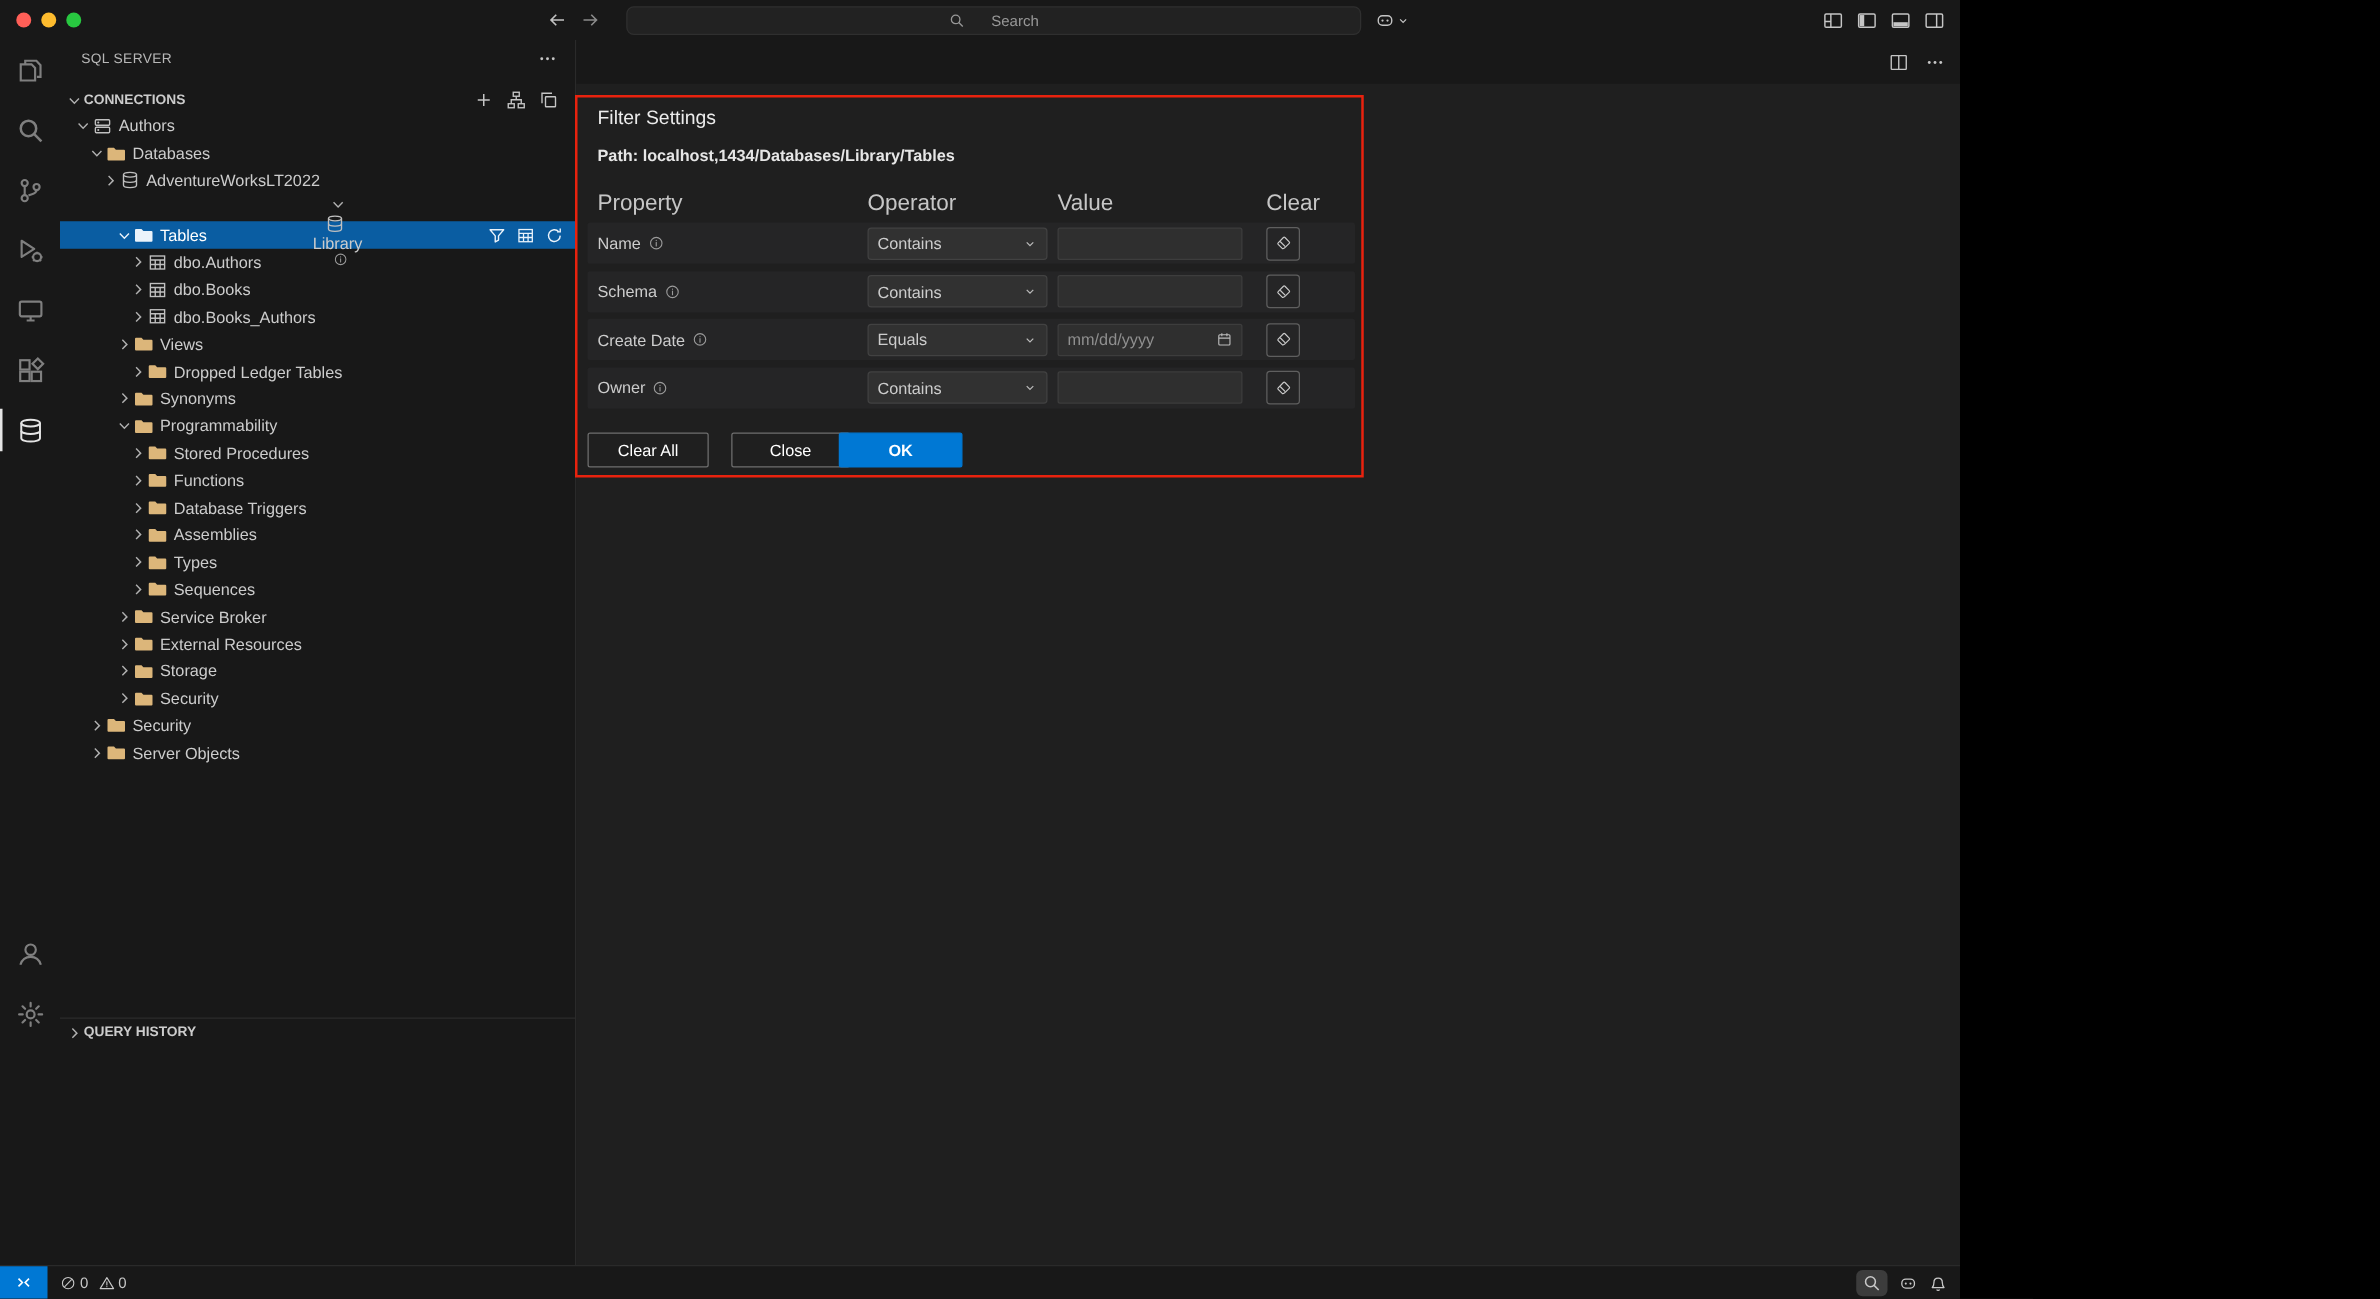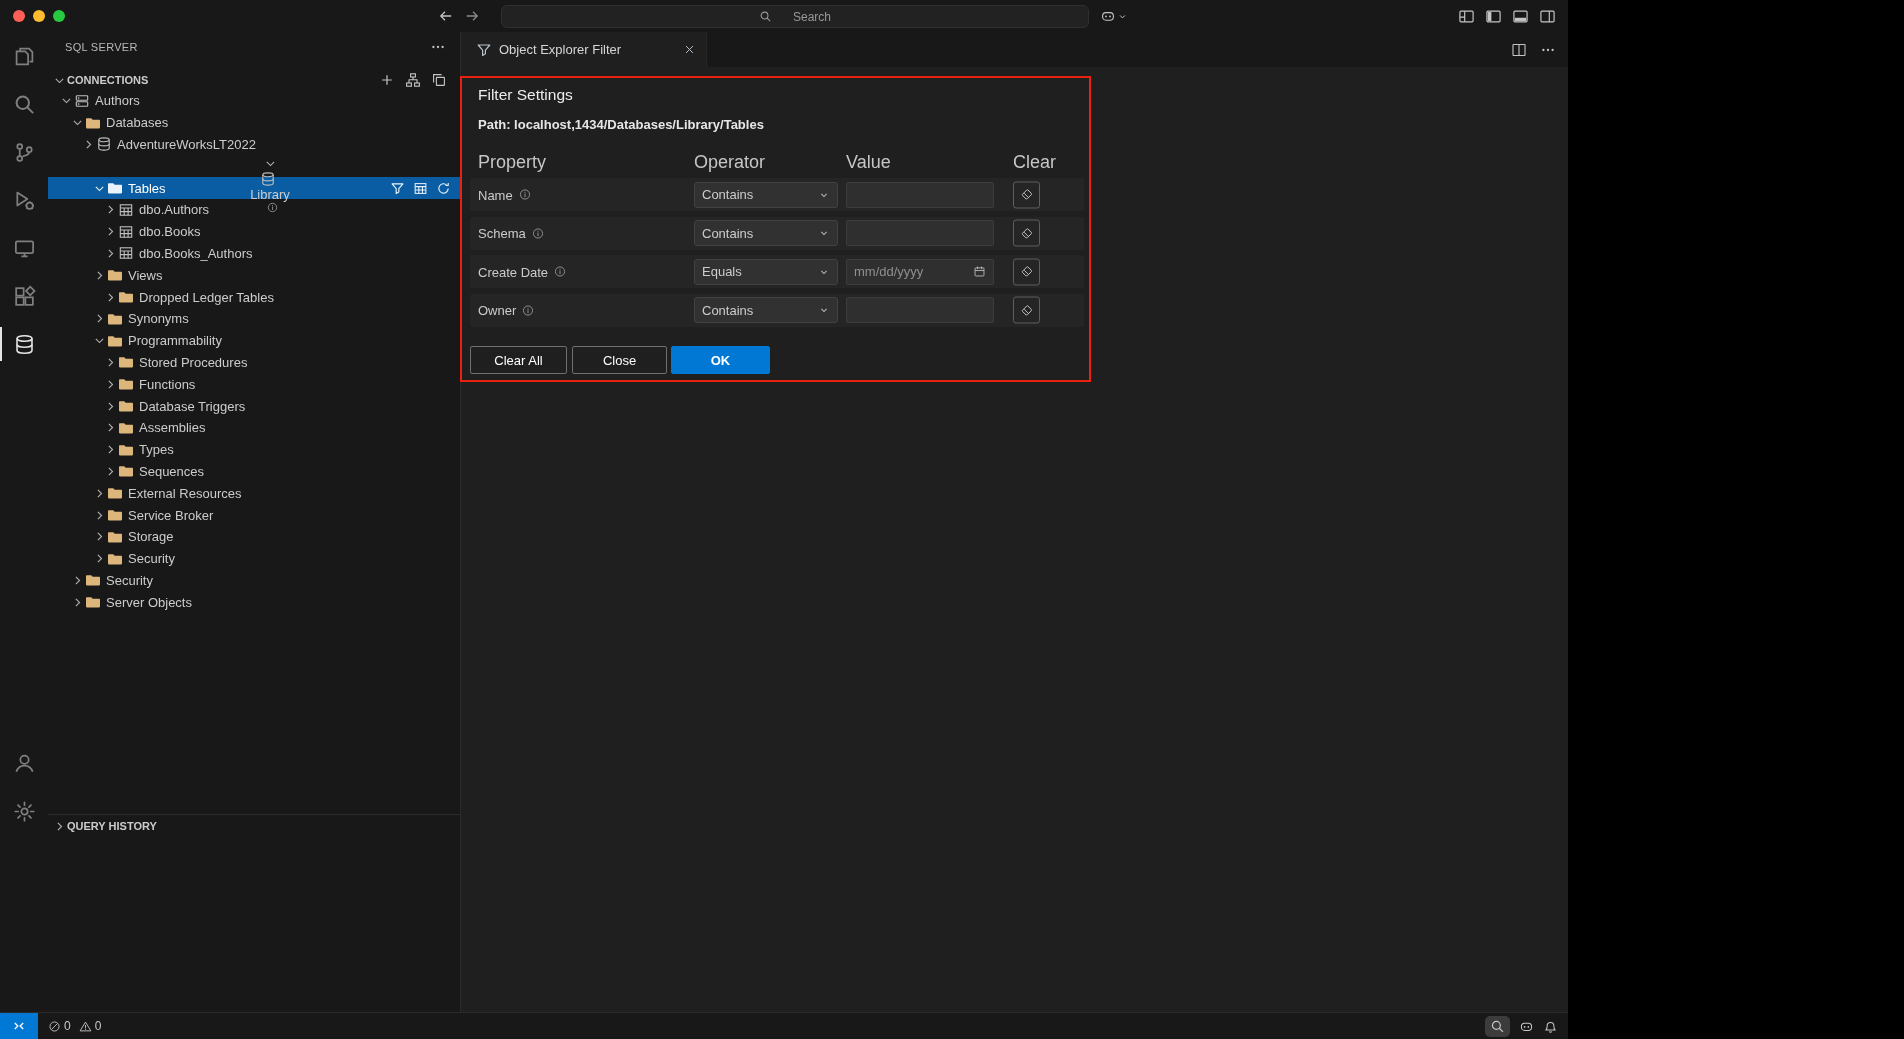--- a/index.html
+++ b/index.html
@@ -79,21 +79,21 @@
   .dropdown .chev svg{width:12px;height:12px}
   .value-input,.value-box{position:absolute;left:376px;top:50%;transform:translateY(-50%);width:148px;height:26px;background:#2f2f2f;border:1px solid #3d3d3d;border-radius:2px;color:#ccc;font-size:13px;padding:0 7px;font-family:inherit;box-sizing:border-box;outline:none}
   .value-box{display:flex;align-items:center}
   .value-box .ph{color:#8f8f8f}
   .value-box .cal{margin-left:auto;color:#bdbdbd}
   .value-box .cal svg{width:13px;height:13px}
   .clear-btn{position:absolute;left:543px;top:50%;transform:translateY(-50%);width:27px;height:27px;background:transparent;border:1px solid #5f5f5f;border-radius:3px;color:#c8c8c8;display:flex;align-items:center;justify-content:center;cursor:pointer;padding:0}
   .clear-btn svg{width:14px;height:14px}
   .btn{position:absolute;top:279px;height:28px;border-radius:2px;font-size:13px;color:#fff;background:#1f1f1f;border:1px solid #6f6f6f;cursor:pointer;font-family:inherit}
   #btn-clear-all{left:9px;width:97px}
-  #btn-close{left:111px;width:95px}
+  #btn-close{left:124px;width:95px}
   #btn-ok{left:210px;width:99px;background:var(--accent,#0078d4);border-color:var(--accent,#0078d4);font-weight:700}
 
   .annotation{position:absolute;left:460px;top:76px;width:631px;height:306px;border:2px solid var(--annotation,#e8220e);z-index:40;pointer-events:none;box-sizing:border-box}
 
   
   .statusbar{position:absolute;left:0;bottom:0;width:1568px;height:26px;background:#181818;border-top:1px solid #2a2a2a;display:flex;align-items:center;font-size:12px;color:#c8c8c8}
   .remote{width:38px;height:26px;background:var(--accent,#0078d4);color:#fff;display:flex;align-items:center;justify-content:center;cursor:pointer}
   .remote svg{width:14px;height:14px}
   .diag{display:flex;align-items:center;margin-left:10px;cursor:pointer}
   .diag .ic svg{width:13px;height:13px}
@@ -575,34 +575,34 @@
           <span class="ic twistie">
             <svg viewBox="0 0 16 16">
               <path d="M6 3.5 10.5 8 6 12.5" fill="none" stroke="currentColor" stroke-width="1.4"></path>
             </svg>
           </span>
           <span class="ic tree-ic icon-folder">
             <svg viewBox="0 0 16 16">
               <path d="M1.8 3.2h4.4l1.5 1.6h6.5c.5 0 .8.3.8.8v7c0 .5-.3.8-.8.8H1.8c-.5 0-.8-.3-.8-.8V4c0-.5.3-.8.8-.8z" fill="currentColor"></path>
             </svg>
           </span>
+          <span class="tree-label">Service Broker</span>
+        </div>
+        <div class="tree-row" style="padding-left: 43px;">
+          <span class="ic twistie">
+            <svg viewBox="0 0 16 16">
+              <path d="M6 3.5 10.5 8 6 12.5" fill="none" stroke="currentColor" stroke-width="1.4"></path>
+            </svg>
+          </span>
+          <span class="ic tree-ic icon-folder">
+            <svg viewBox="0 0 16 16">
+              <path d="M1.8 3.2h4.4l1.5 1.6h6.5c.5 0 .8.3.8.8v7c0 .5-.3.8-.8.8H1.8c-.5 0-.8-.3-.8-.8V4c0-.5.3-.8.8-.8z" fill="currentColor"></path>
+            </svg>
+          </span>
           <span class="tree-label">External Resources</span>
-        </div>
-        <div class="tree-row" style="padding-left: 43px;">
-          <span class="ic twistie">
-            <svg viewBox="0 0 16 16">
-              <path d="M6 3.5 10.5 8 6 12.5" fill="none" stroke="currentColor" stroke-width="1.4"></path>
-            </svg>
-          </span>
-          <span class="ic tree-ic icon-folder">
-            <svg viewBox="0 0 16 16">
-              <path d="M1.8 3.2h4.4l1.5 1.6h6.5c.5 0 .8.3.8.8v7c0 .5-.3.8-.8.8H1.8c-.5 0-.8-.3-.8-.8V4c0-.5.3-.8.8-.8z" fill="currentColor"></path>
-            </svg>
-          </span>
-          <span class="tree-label">Service Broker</span>
         </div>
         <div class="tree-row" style="padding-left: 43px;">
           <span class="ic twistie">
             <svg viewBox="0 0 16 16">
               <path d="M6 3.5 10.5 8 6 12.5" fill="none" stroke="currentColor" stroke-width="1.4"></path>
             </svg>
           </span>
           <span class="ic tree-ic icon-folder">
             <svg viewBox="0 0 16 16">
               <path d="M1.8 3.2h4.4l1.5 1.6h6.5c.5 0 .8.3.8.8v7c0 .5-.3.8-.8.8H1.8c-.5 0-.8-.3-.8-.8V4c0-.5.3-.8.8-.8z" fill="currentColor"></path>
@@ -655,33 +655,20 @@
           <svg viewBox="0 0 16 16">
             <path d="M6 3.5 10.5 8 6 12.5" fill="none" stroke="currentColor" stroke-width="1.4"></path>
           </svg>
         </span>
       <span>QUERY HISTORY</span>
     </div>
   </div>
 
   <div class="editor">
     <div class="tabbar">
-      <div class="tab">
-        <span class="ic">
-            <svg viewBox="0 0 16 16" fill="none" stroke="currentColor" stroke-width="1.2" stroke-linejoin="round">
-              <path d="M2.2 3h11.6L9.4 8.2v3.6l-2.8 1.6V8.2z"></path>
-            </svg>
-          </span>
-        <span class="tab-label">Object Explorer Filter</span>
-        <span class="ic tab-close">
-            <svg viewBox="0 0 16 16" stroke="currentColor" stroke-width="1.2" fill="none">
-              <path d="M3.8 3.8l8.4 8.4M12.2 3.8l-8.4 8.4"></path>
-            </svg>
-          </span>
-      </div>
       <div class="ed-actions">
         <span class="ic">
             <svg viewBox="0 0 16 16" fill="none" stroke="currentColor" stroke-width="1.1">
               <rect x="2" y="2.5" width="12" height="11" rx="0.5"></rect>
               <path d="M8 2.5v11"></path>
             </svg>
           </span>
         <span class="ic">
             <svg viewBox="0 0 16 16" fill="currentColor">
               <circle cx="3.4" cy="8" r="1.15"></circle>

